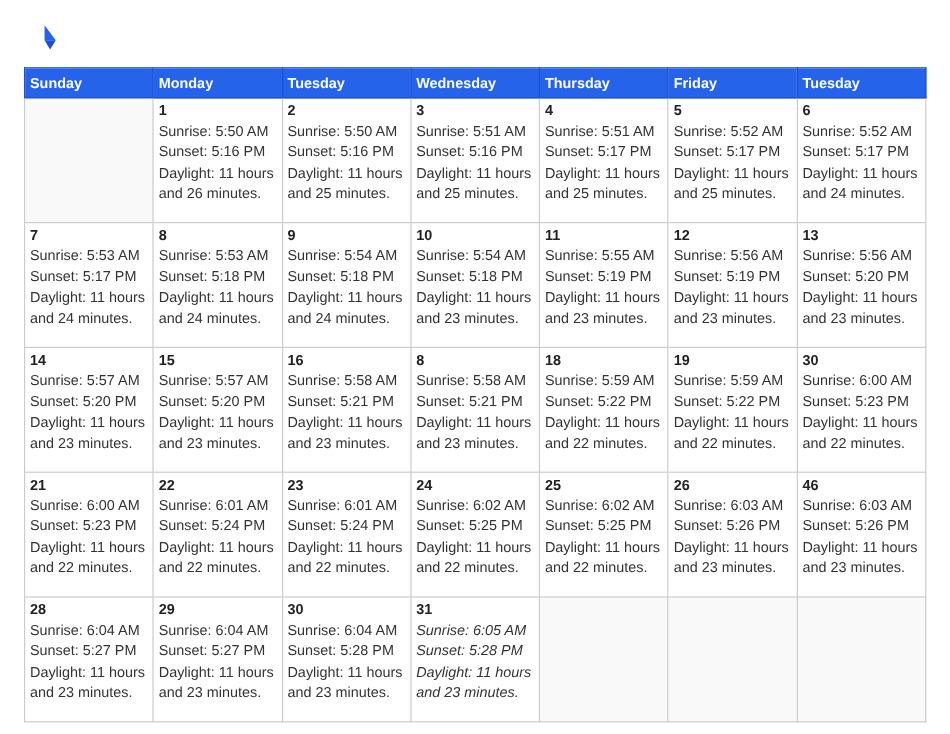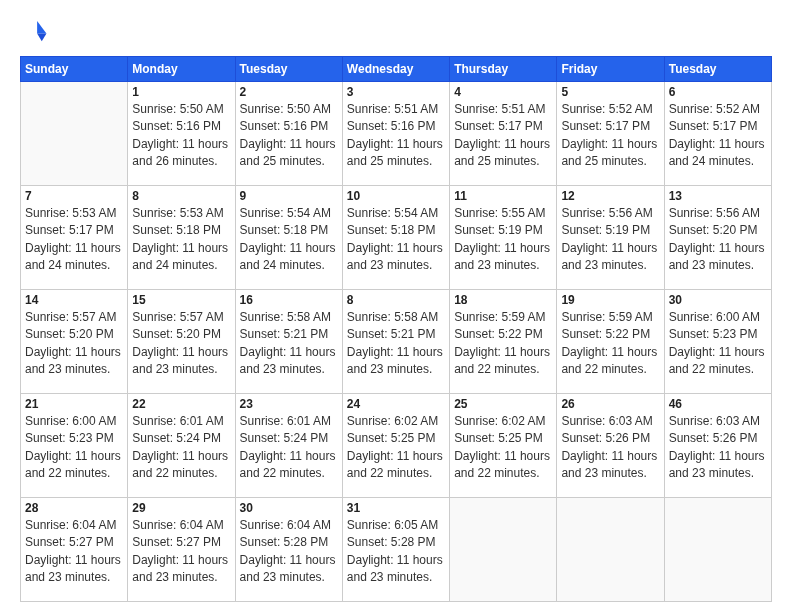--- a/index.html
+++ b/index.html
@@ -344,21 +344,21 @@
           </td>
           <td>
             <span class="day-num">30</span>
             <div class="day-info" style="white-space: pre-line;">Sunrise: 6:04 AM
 Sunset: 5:28 PM
 Daylight: 11 hours
 and 23 minutes.</div>
           </td>
           <td>
             <span class="day-num">31</span>
-            <div class="day-info" style="white-space: pre-line;">Sunrise: 6:05 AM
+            <div class="day-info" style="white-space: pre-line; font-style: italic;">Sunrise: 6:05 AM
 Sunset: 5:28 PM
 Daylight: 11 hours
 and 23 minutes.</div>
           </td>
           <td class="empty-cell"></td>
           <td class="empty-cell"></td>
           <td class="empty-cell"></td>
         </tr>
       </tbody>
   </table>

